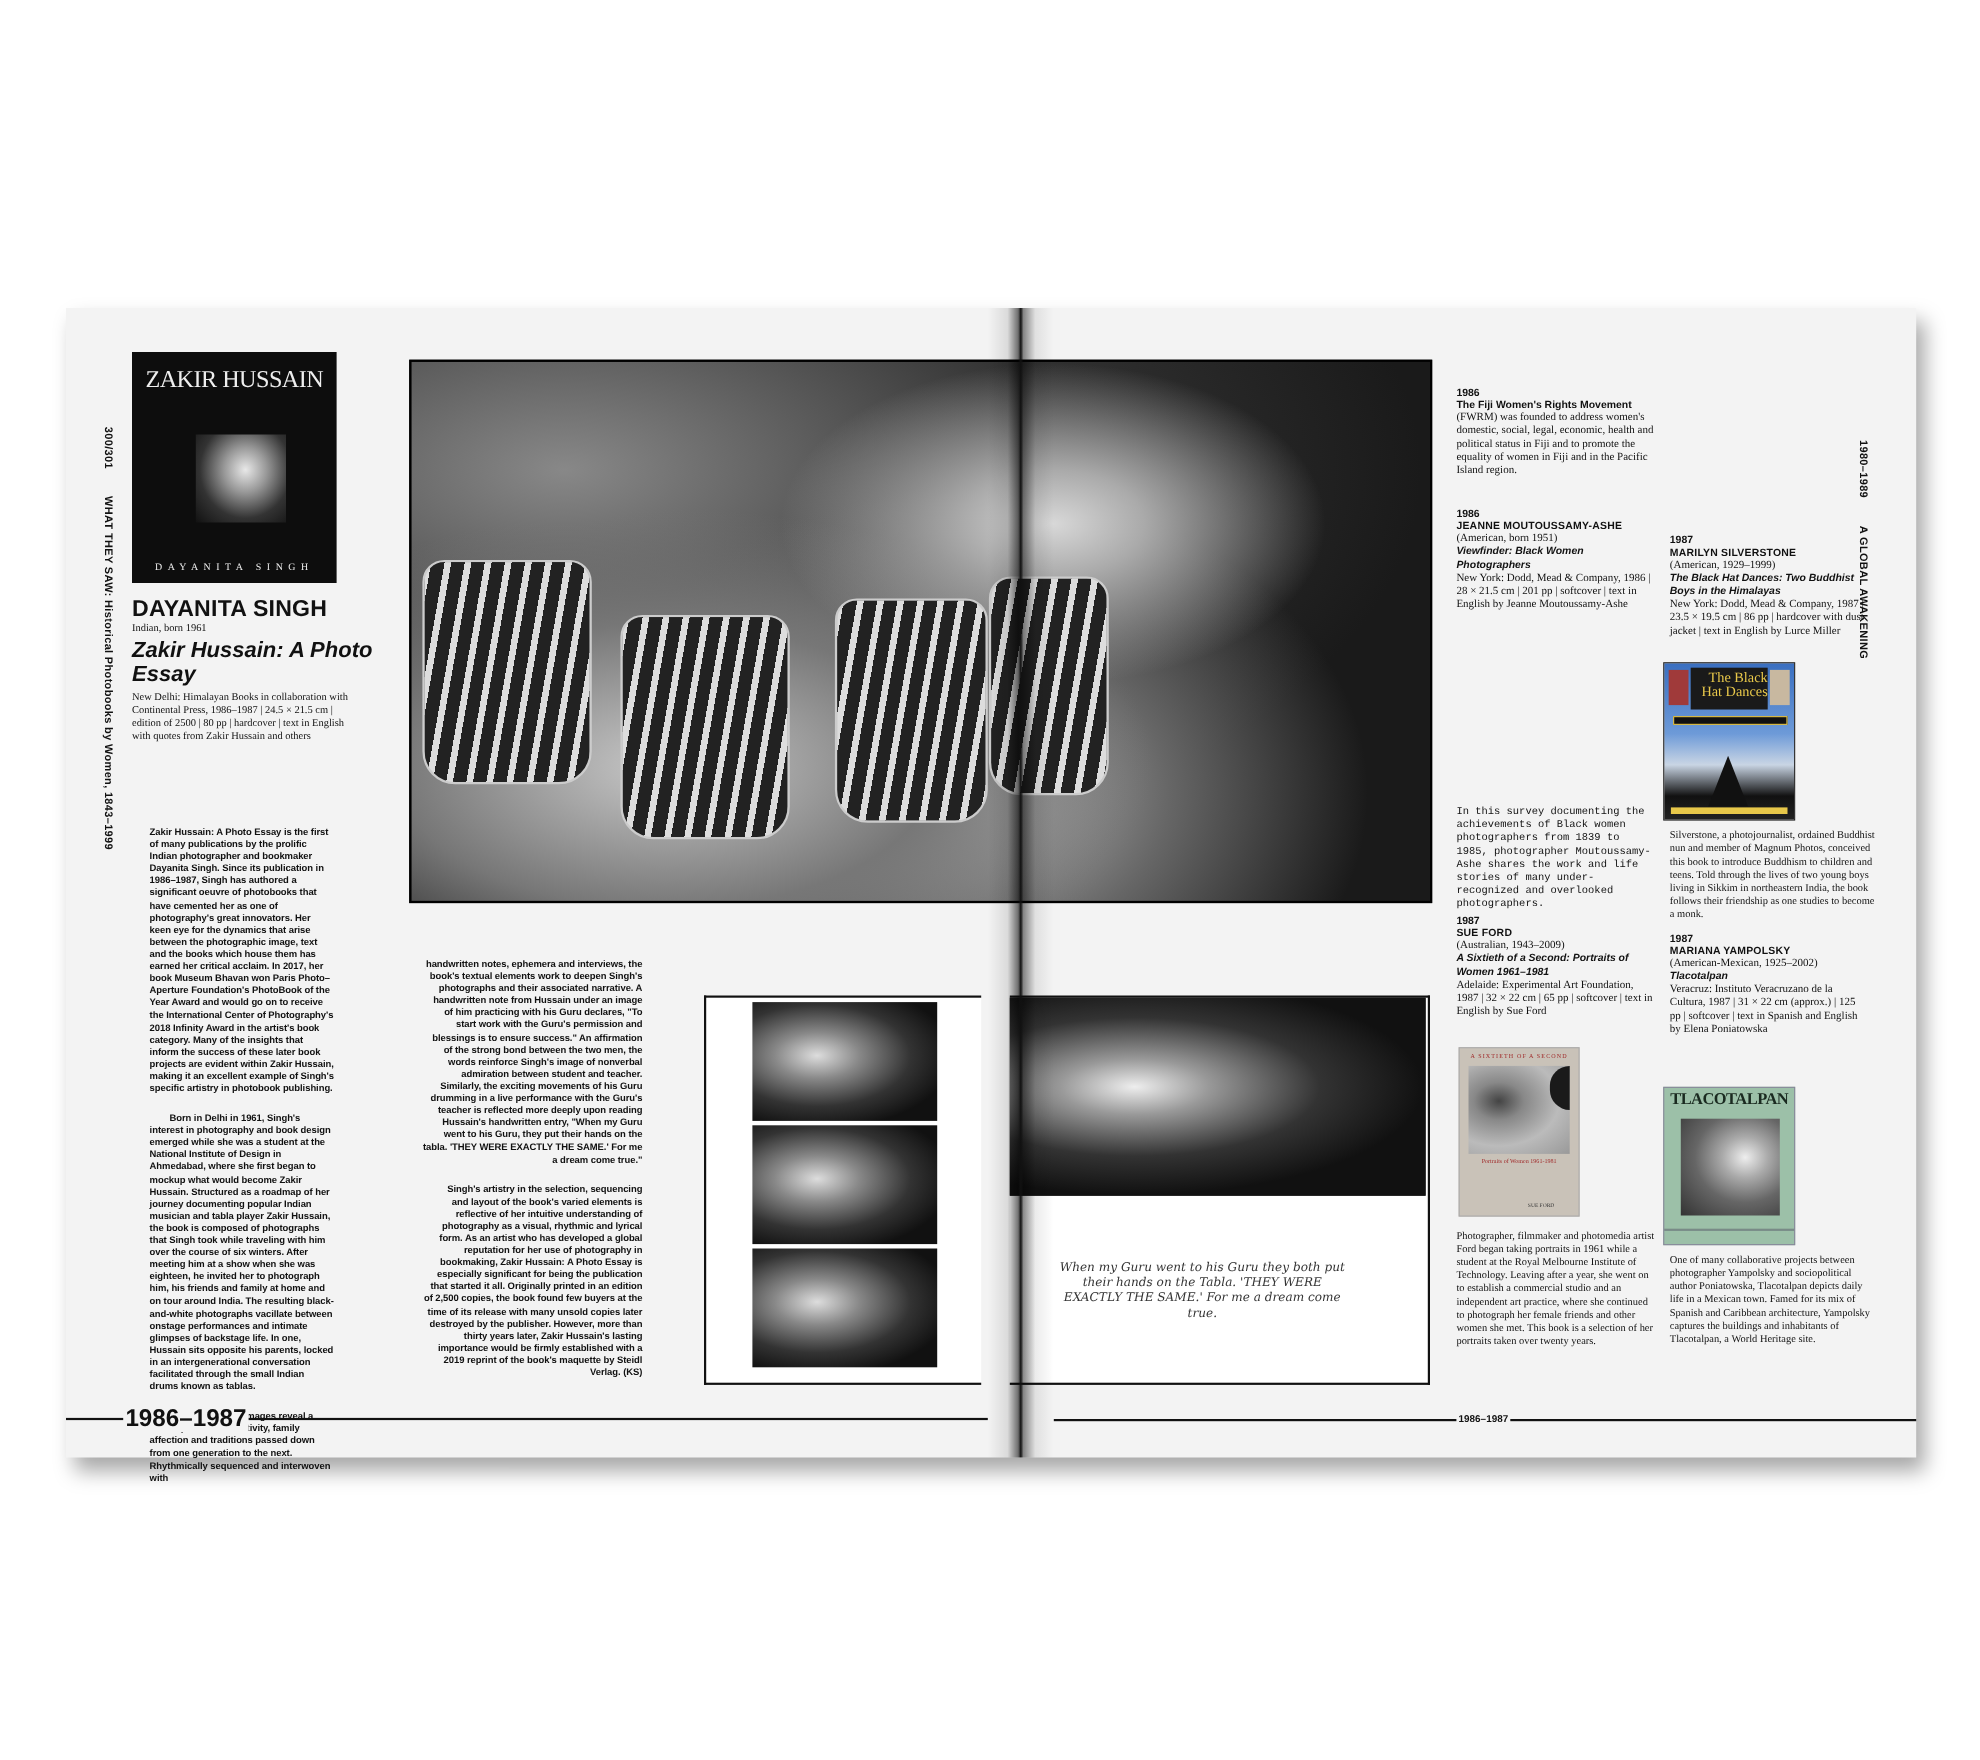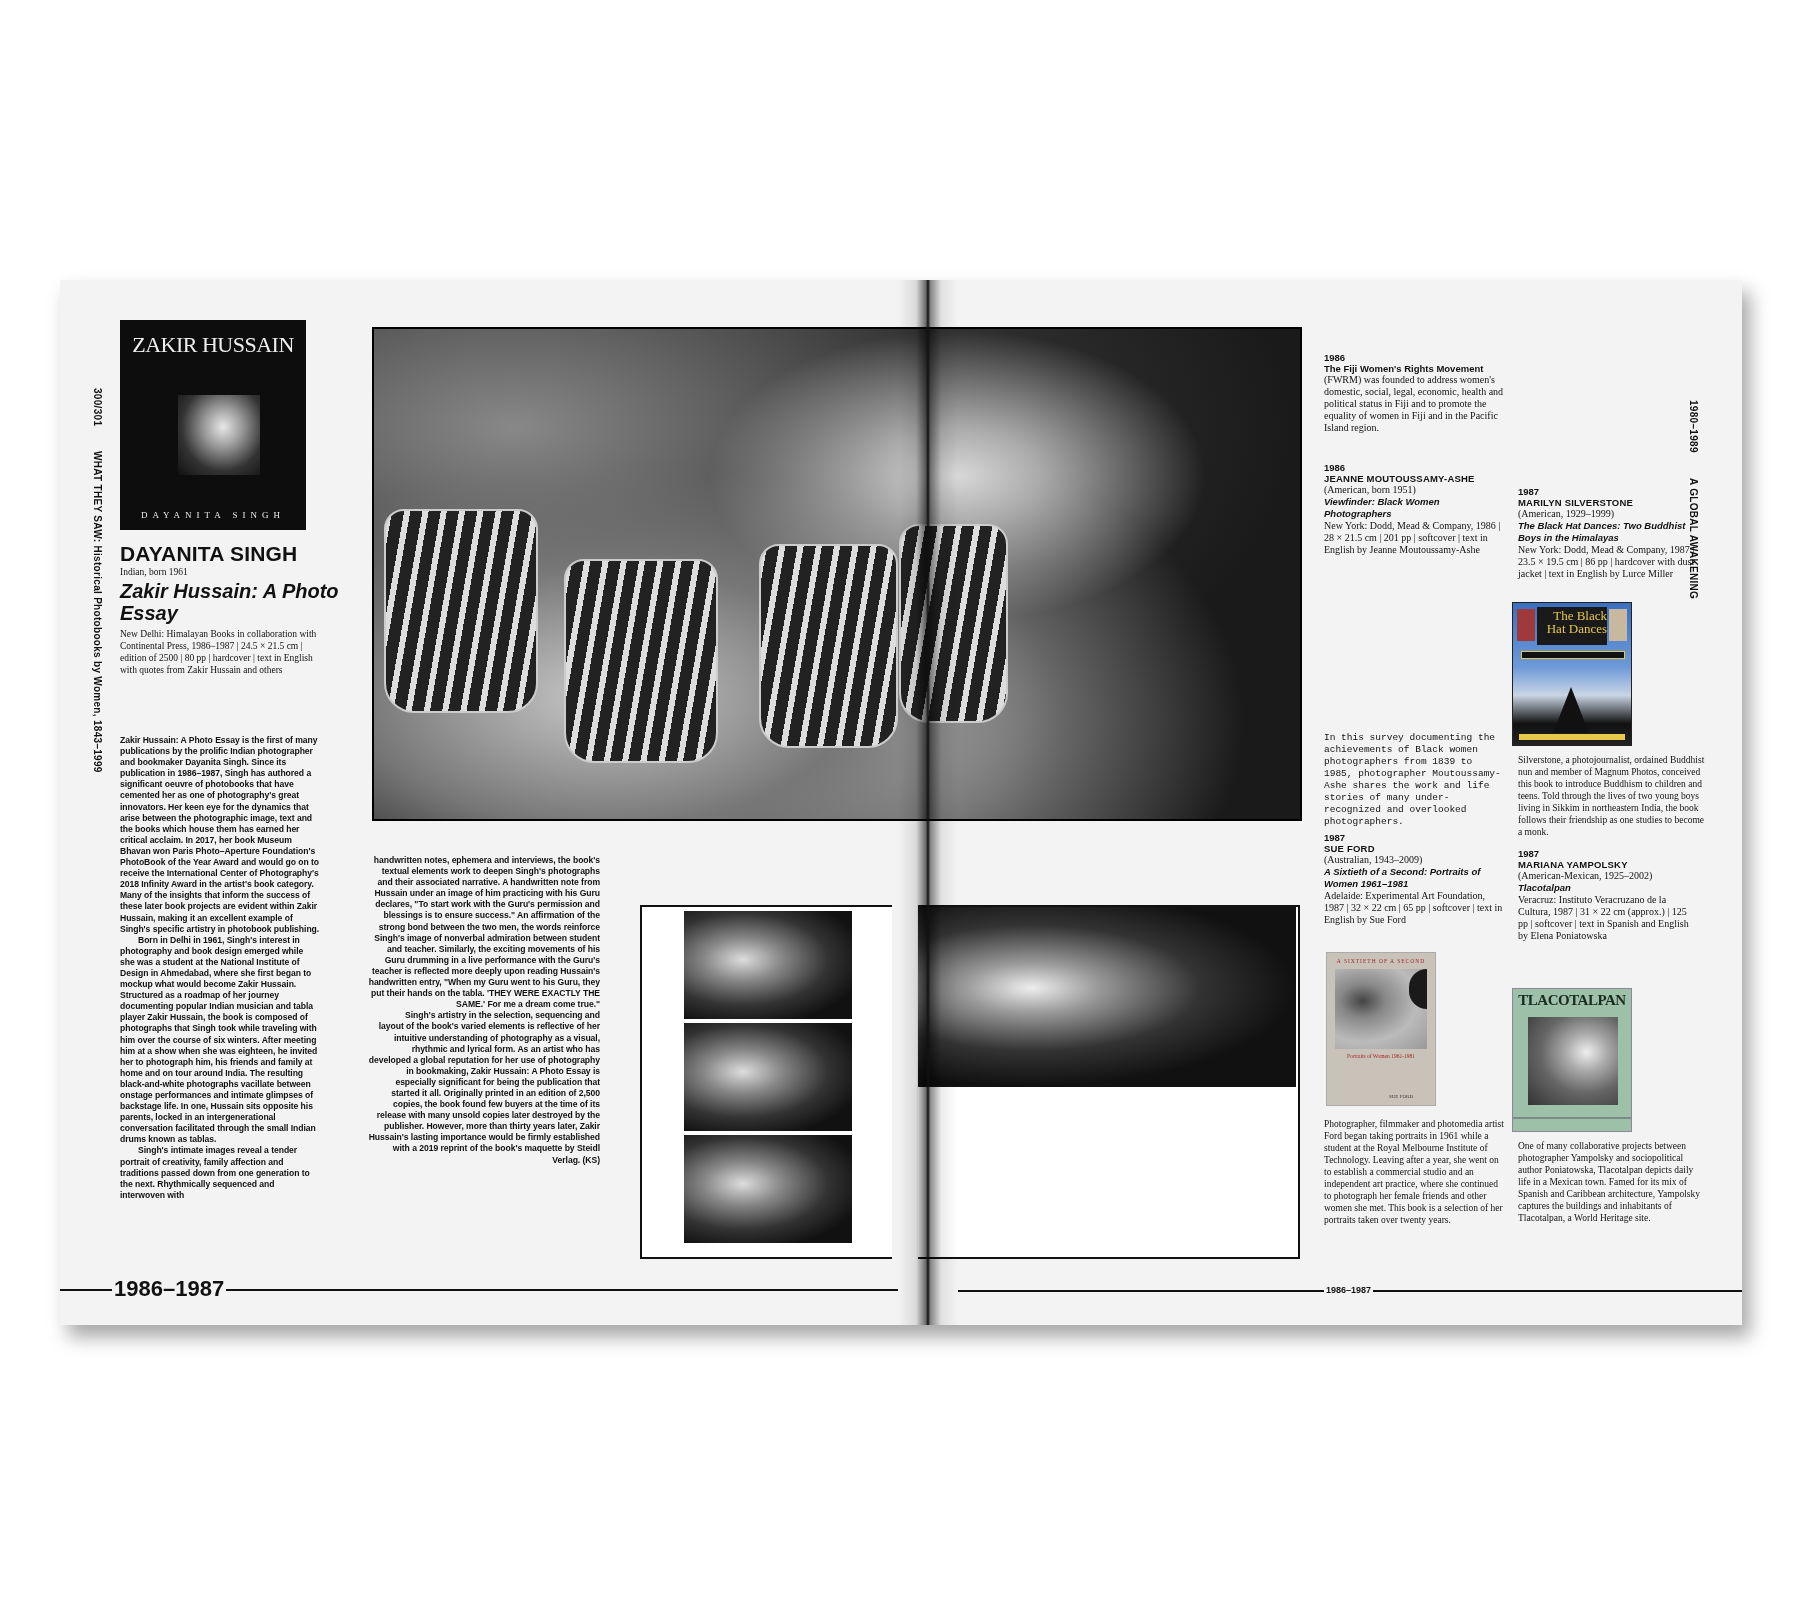--- a/index.html
+++ b/index.html
@@ -42,21 +42,21 @@
   .artist { position: absolute; left: 60px; top: 262px; font-size: 21px; font-weight: bold; letter-spacing: 0.2px; }
   .serif-small { font-family: "Liberation Serif", serif; font-size: 9.5px; line-height: 12px; }
   .nat { position: absolute; left: 60px; top: 286px; }
   .book-title { position: absolute; left: 60px; top: 300px; font-size: 20px; font-style: italic; font-weight: bold; line-height: 22px; width: 240px; }
   .pub { position: absolute; left: 60px; top: 348px; width: 200px; }
 
   .body-col {
     position: absolute; font-size: 8.6px; line-height: 11.1px; font-weight: bold; letter-spacing: -0.05px;
     text-align: left;
   }
-  .body-col p { margin: 0; }
+  .body-col p { margin: 16px; }
   .body-col p + p { text-indent: 18px; }
   .col1 { left: 60px; top: 455px; width: 200px; }
   .col2 { left: 308px; top: 575px; width: 232px; text-align: right; }
 
   
   .mainphoto {
     position: absolute; left: 312px; top: 47px; width: 926px; height: 490px; background: #1a1a1a;
     border: 2px solid #000;
     background:
       radial-gradient(ellipse at 63% 30%, #d8d8d8 0%, #aaa 10%, rgba(60,60,60,0) 30%),
@@ -164,20 +164,21 @@
   </div>
 
   <div class="bottomspread">
     <div class="bs-left">
       <div class="thumb" style="top:4px;"></div>
       <div class="thumb" style="top:116px;"></div>
       <div class="thumb" style="top:228px;"></div>
     </div>
     <div class="bs-right">
       <div class="big"></div>
+      <div class="handwriting">When my Guru went to his Guru they both put their hands on the Tabla. 'THEY WERE EXACTLY THE SAME.' For me a dream come true.</div>
     </div>
   </div>
 
   <div class="vert right">
     <span>1980–1989</span>
     <span>A GLOBAL AWAKENING</span>
   </div>
 
   <div class="entry" style="left:1264px; top:72px; width:180px;">
     <div class="yr">1986</div>

